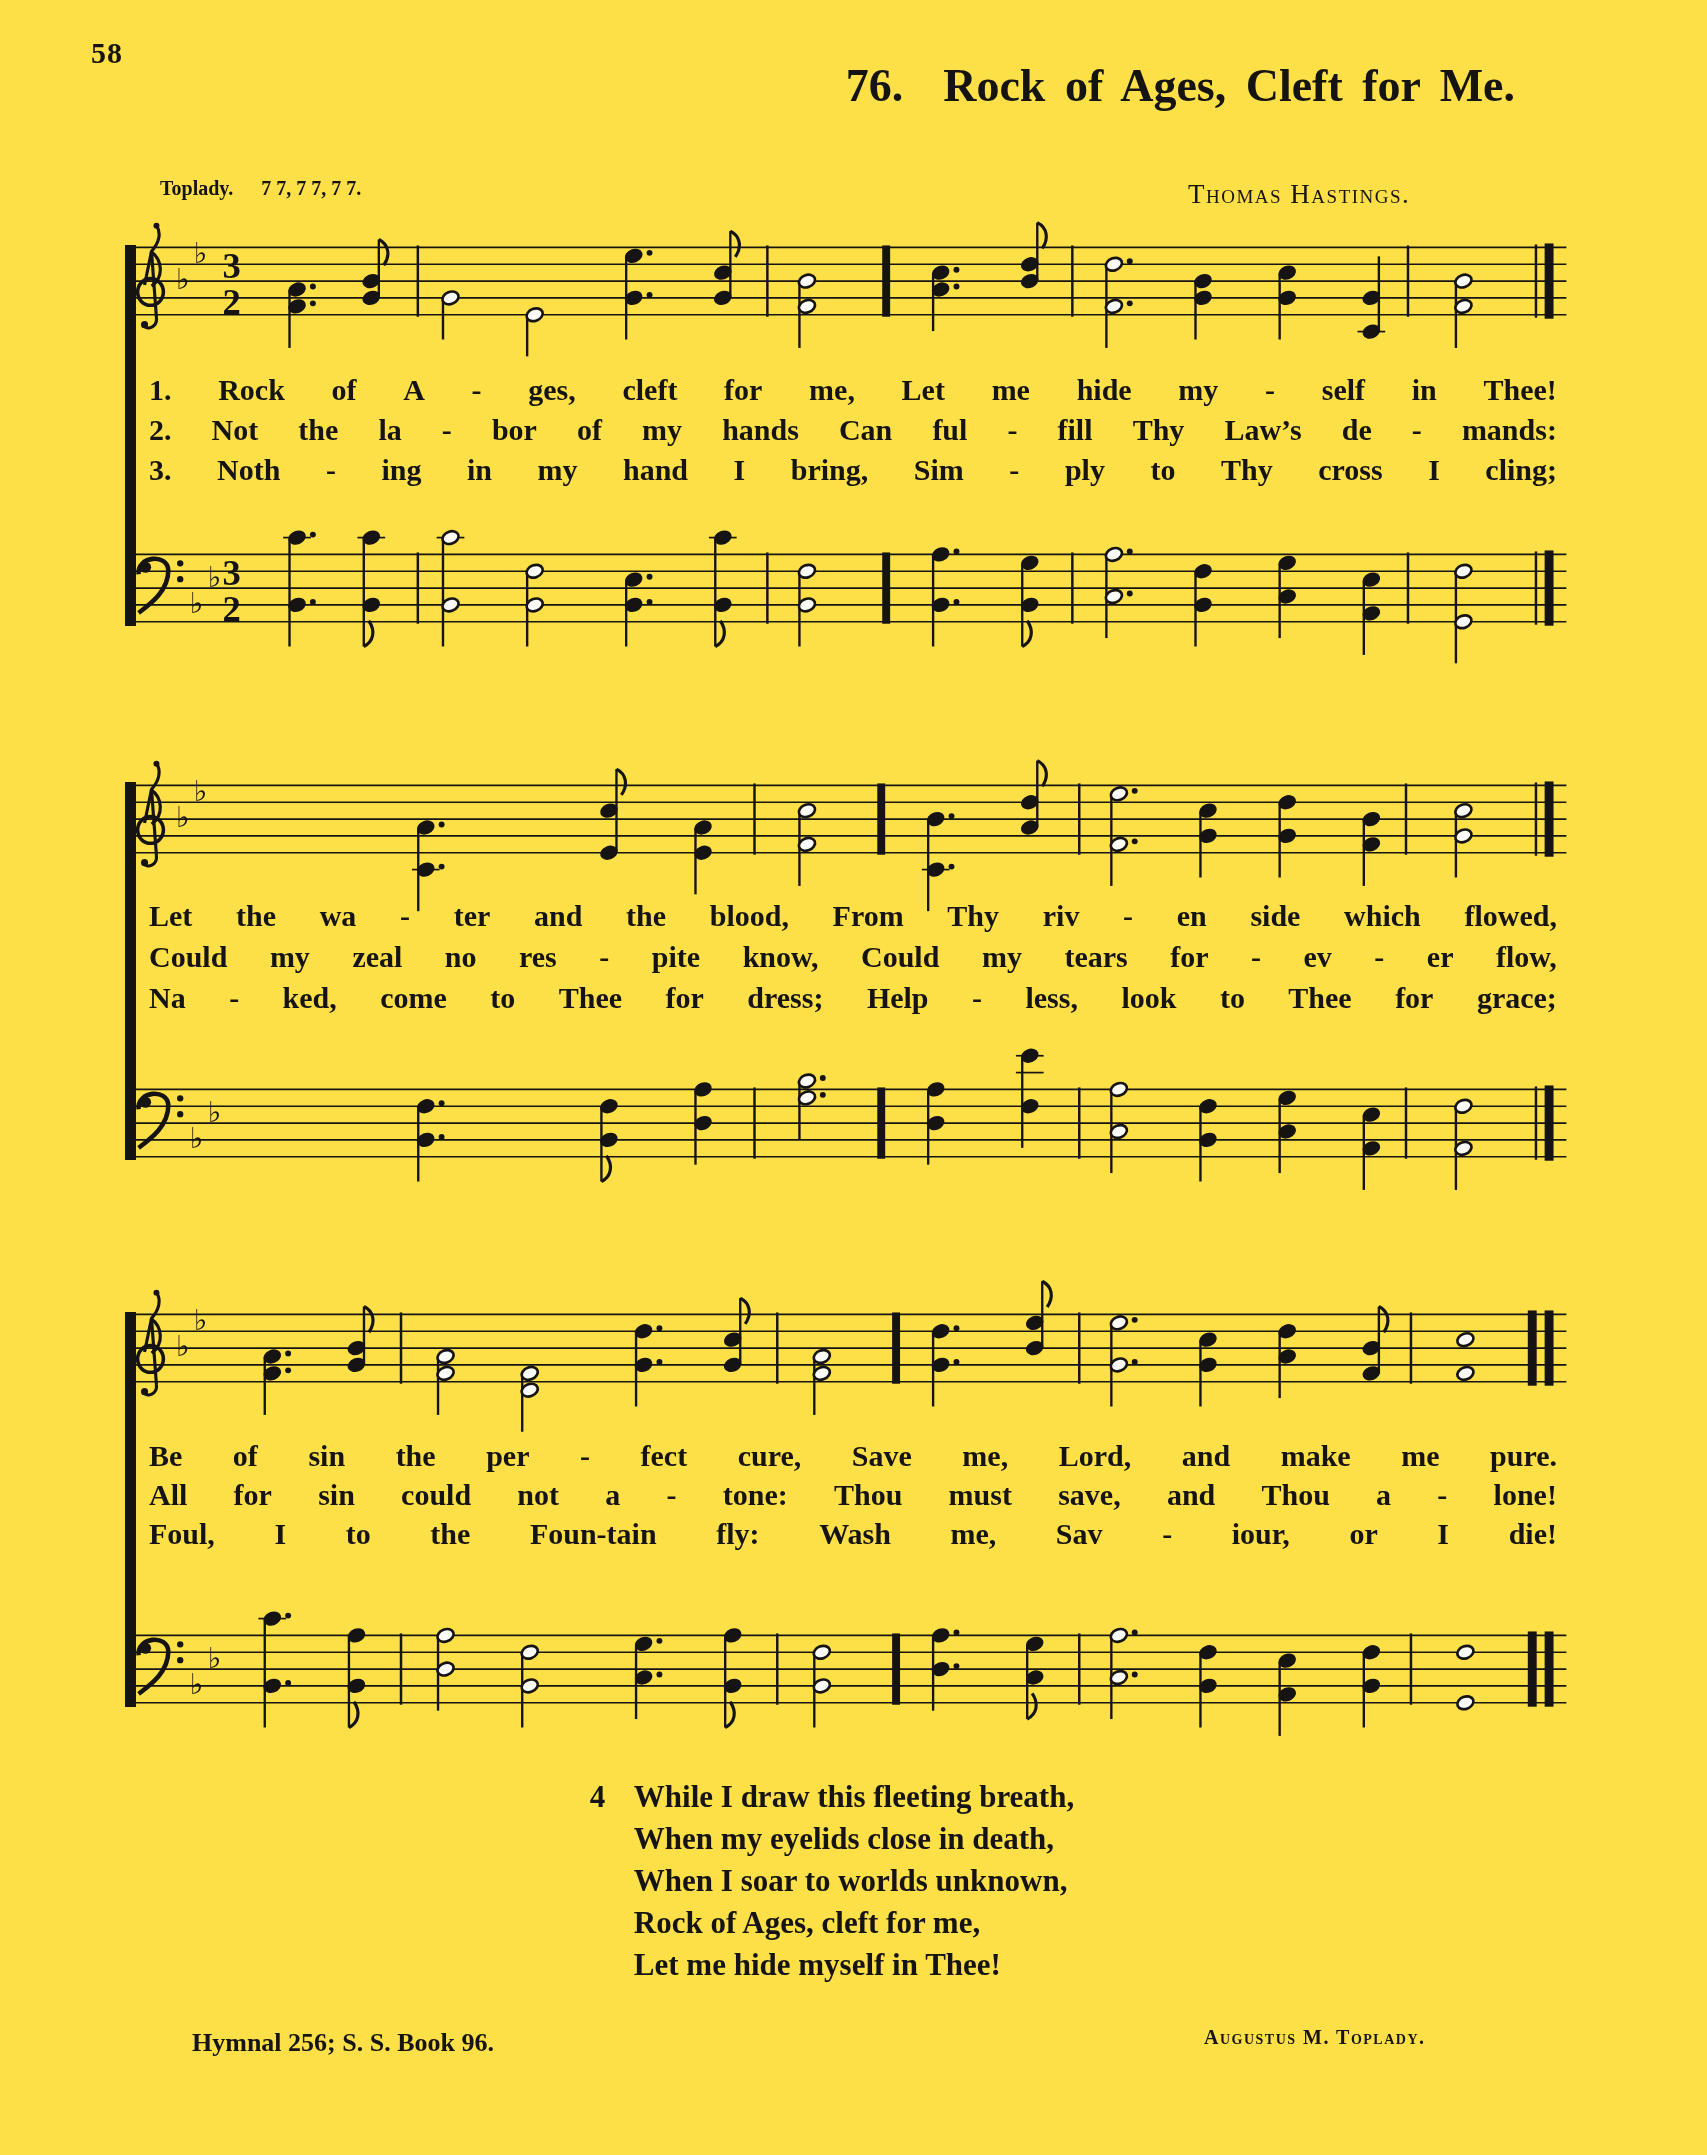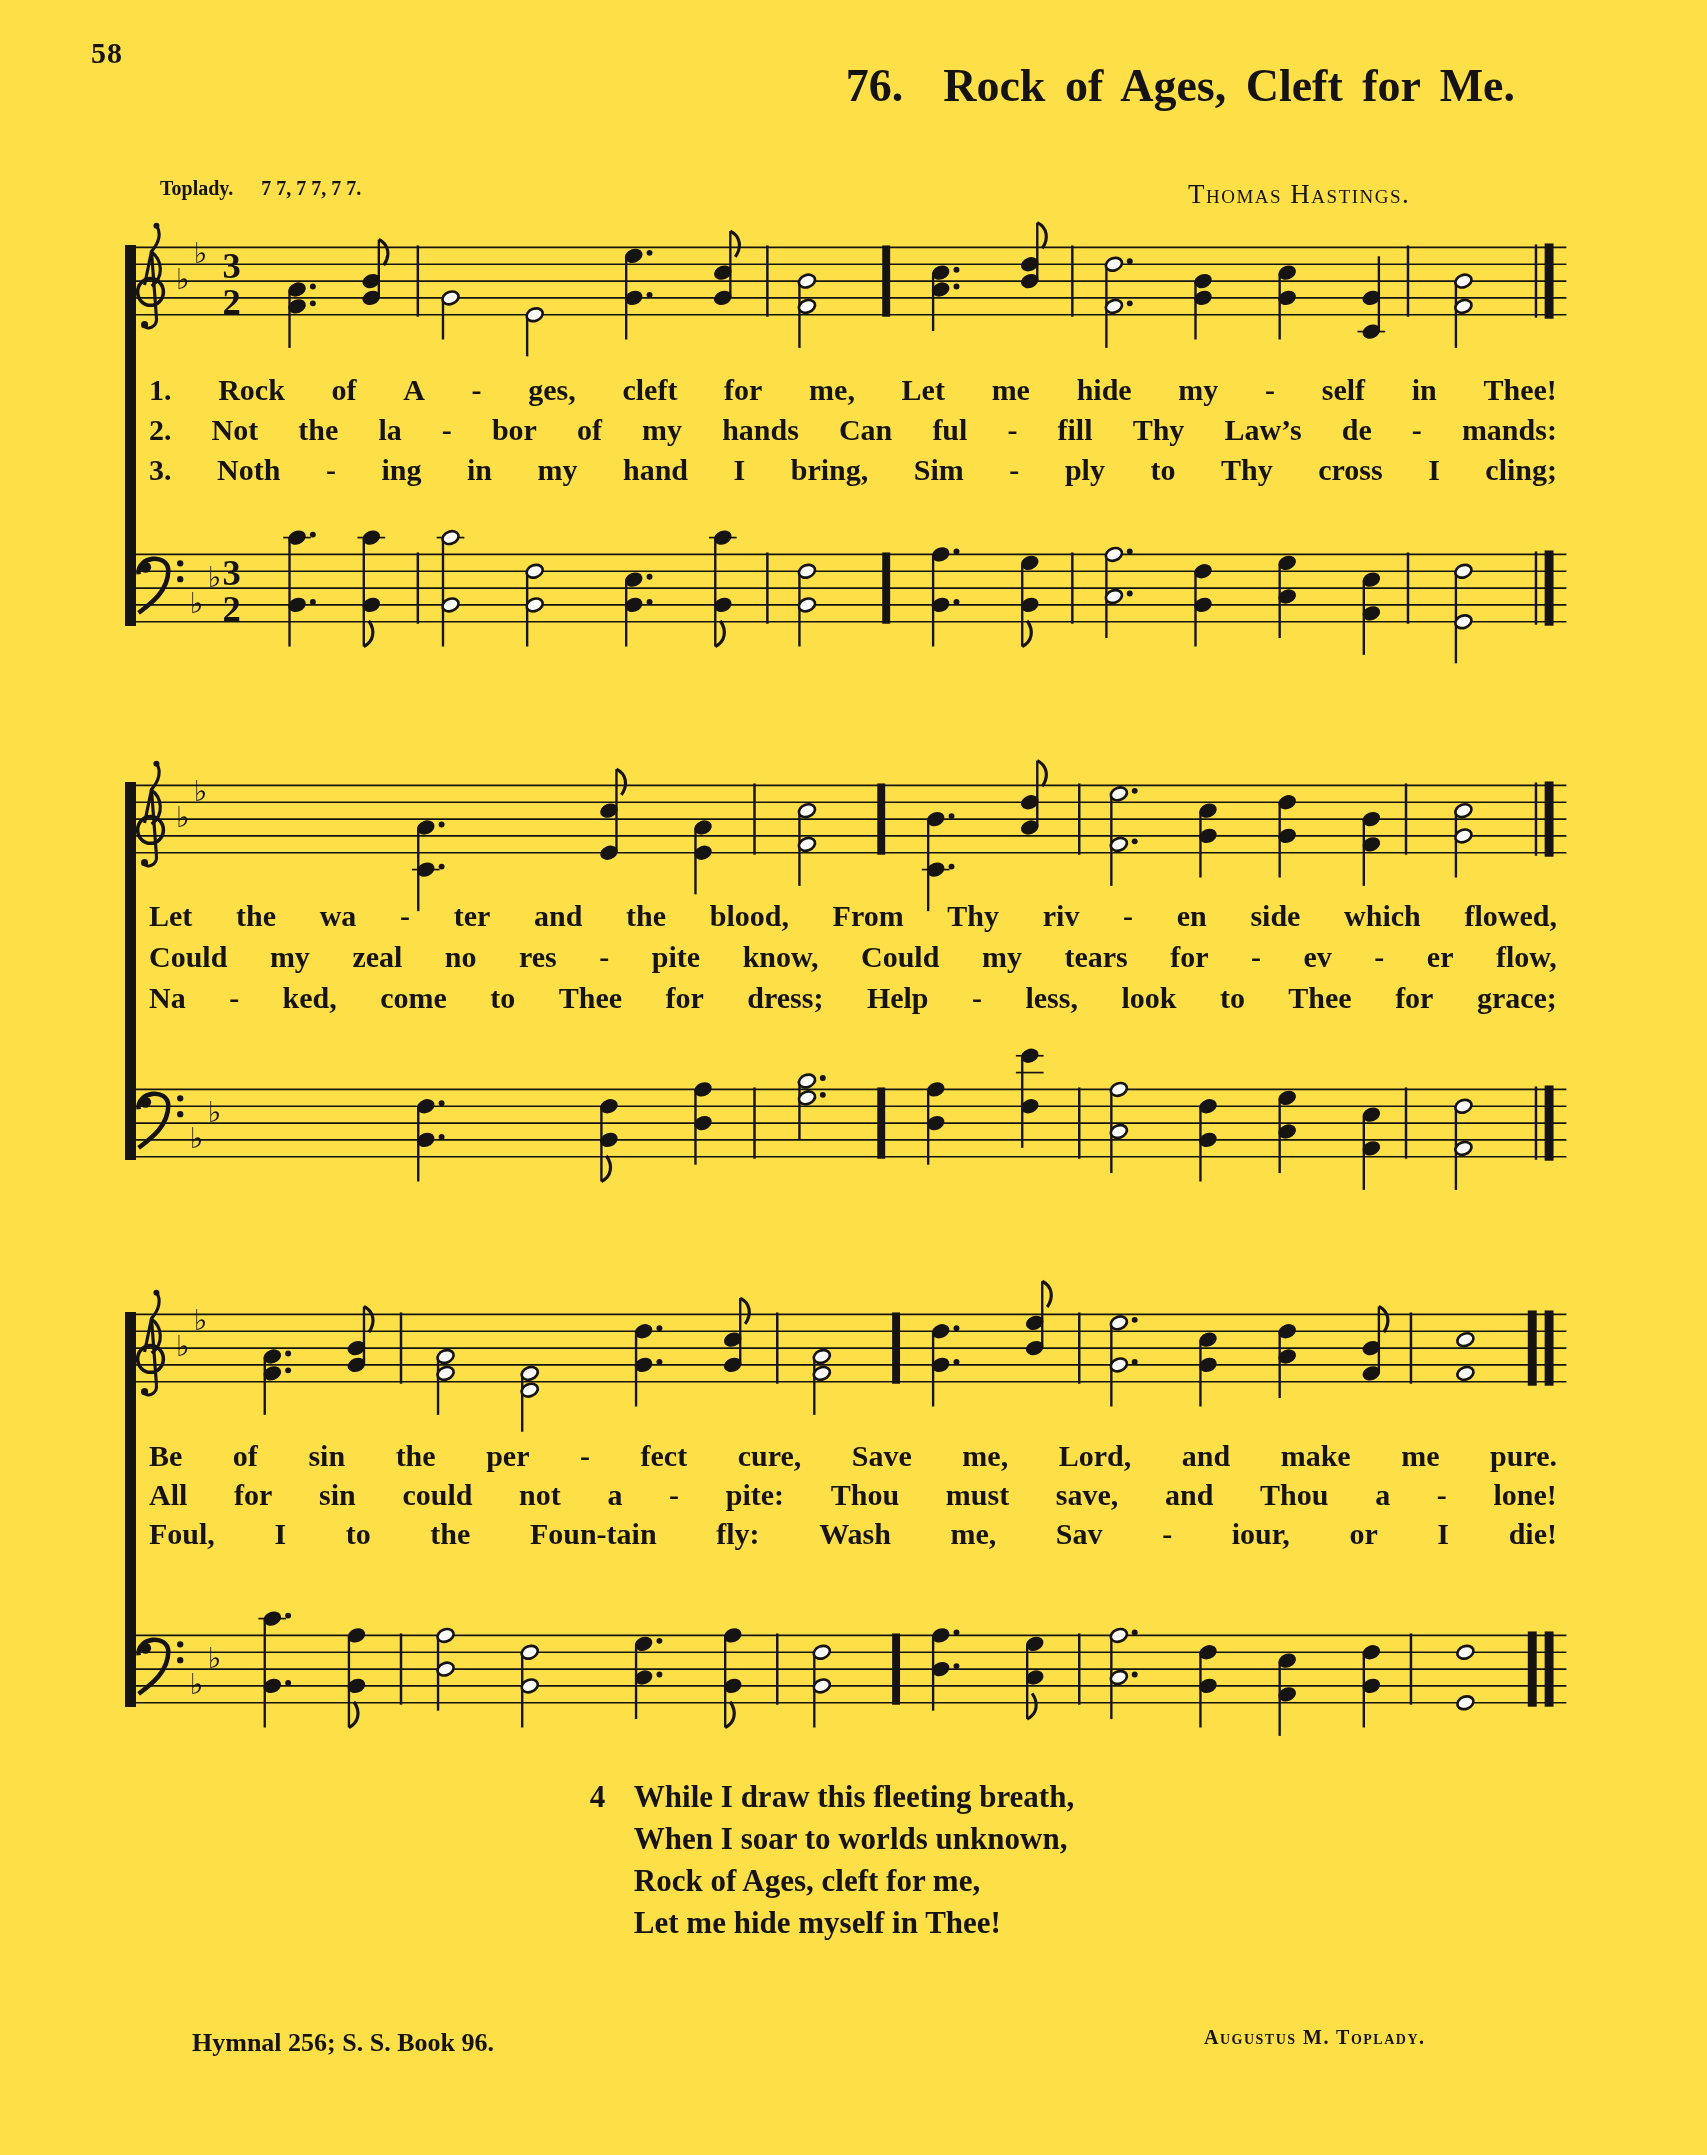--- a/index.html
+++ b/index.html
@@ -784,21 +784,21 @@
         <span>pure.</span>
       </div>
       <div class="lyr-line">
         <span>All</span>
         <span>for</span>
         <span>sin</span>
         <span>could</span>
         <span>not</span>
         <span>a</span>
         <span>-</span>
-        <span>pite:</span>
+        <span>tone:</span>
         <span>Thou</span>
         <span>must</span>
         <span>save,</span>
         <span>and</span>
         <span>Thou</span>
         <span>a</span>
         <span>-</span>
         <span>lone!</span>
       </div>
       <div class="lyr-line">
@@ -816,20 +816,21 @@
         <span>or</span>
         <span>I</span>
         <span>die!</span>
       </div>
     </div>
 
   <div class="abs verse4">
     <div class="verse4-inner" id="verse4-lines">
       <span class="vnum">4</span>
     <div>While I draw this fleeting breath,</div>
+        <div>When my eyelids close in death,</div>
         <div>When I soar to worlds unknown,</div>
         <div>Rock of Ages, cleft for me,</div>
         <div>Let me hide myself in Thee!</div>
       </div>
   </div>
 
   <div class="abs footer-left">Hymnal 256;  S. S. Book 96.</div>
   <div class="abs footer-right">Augustus M. Toplady.</div>
 
 </div>

